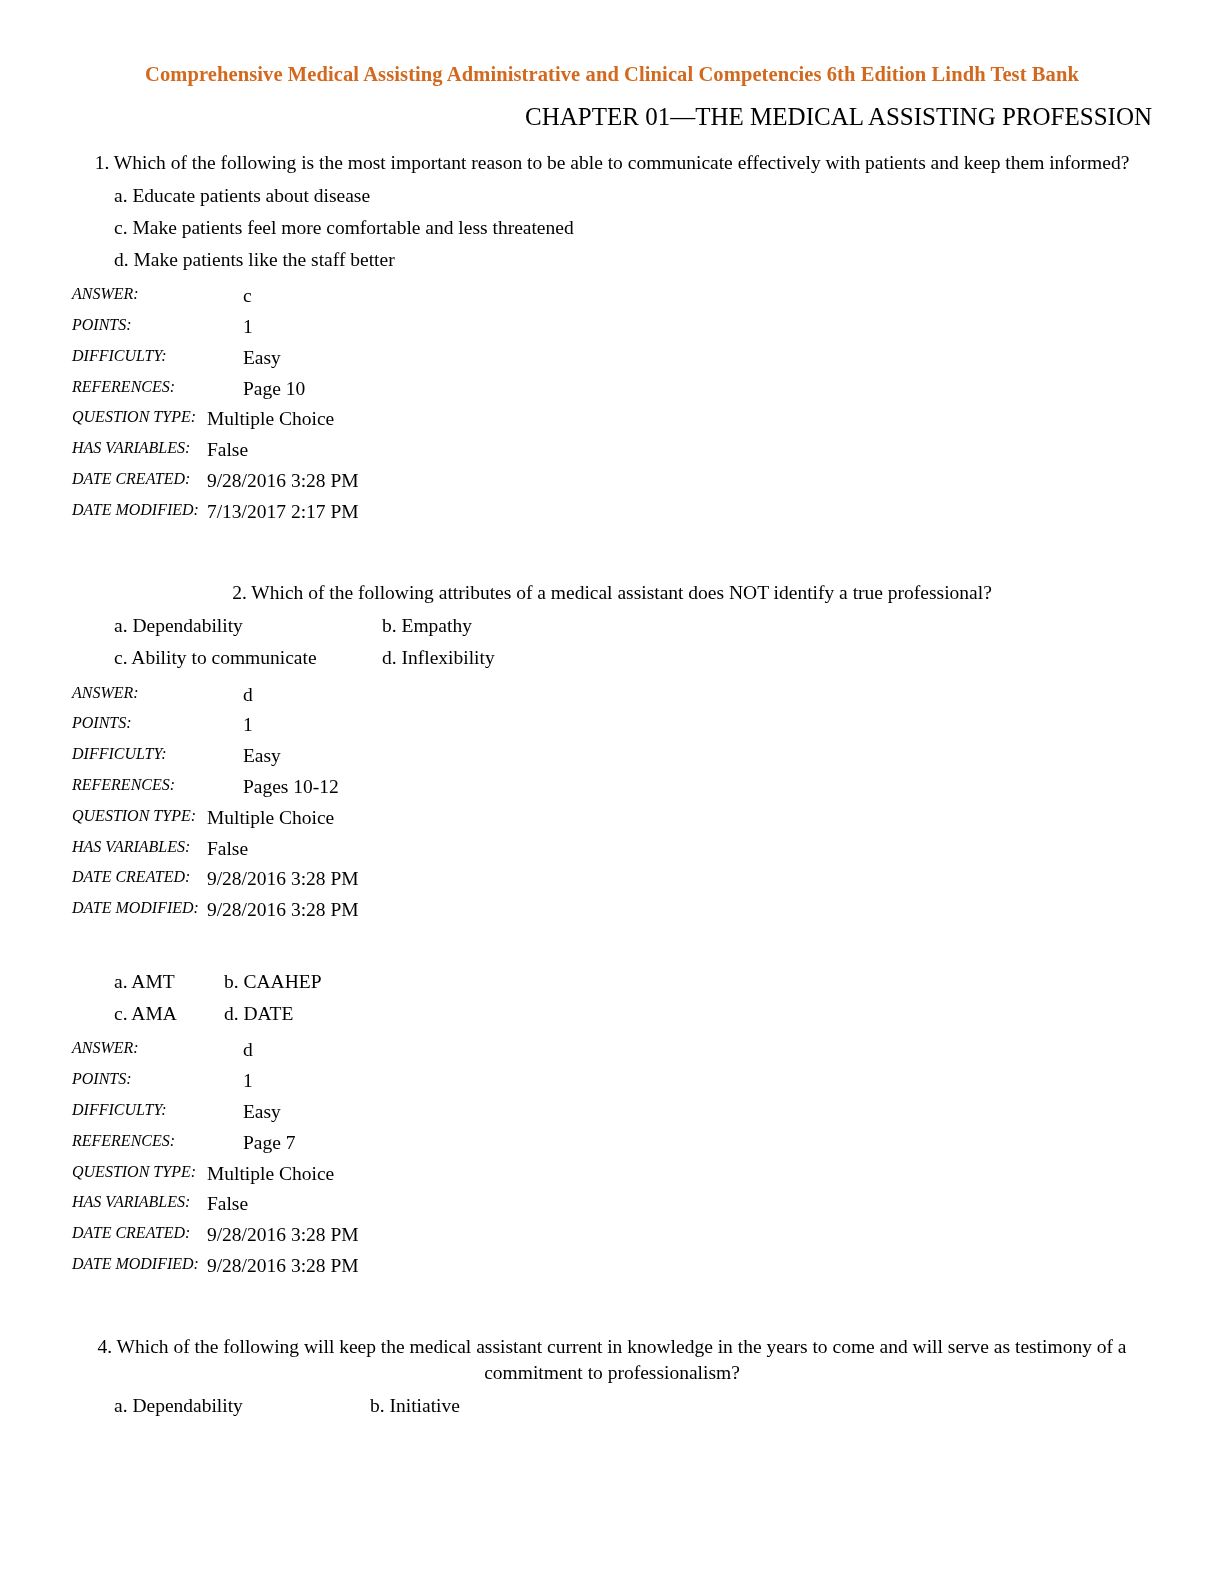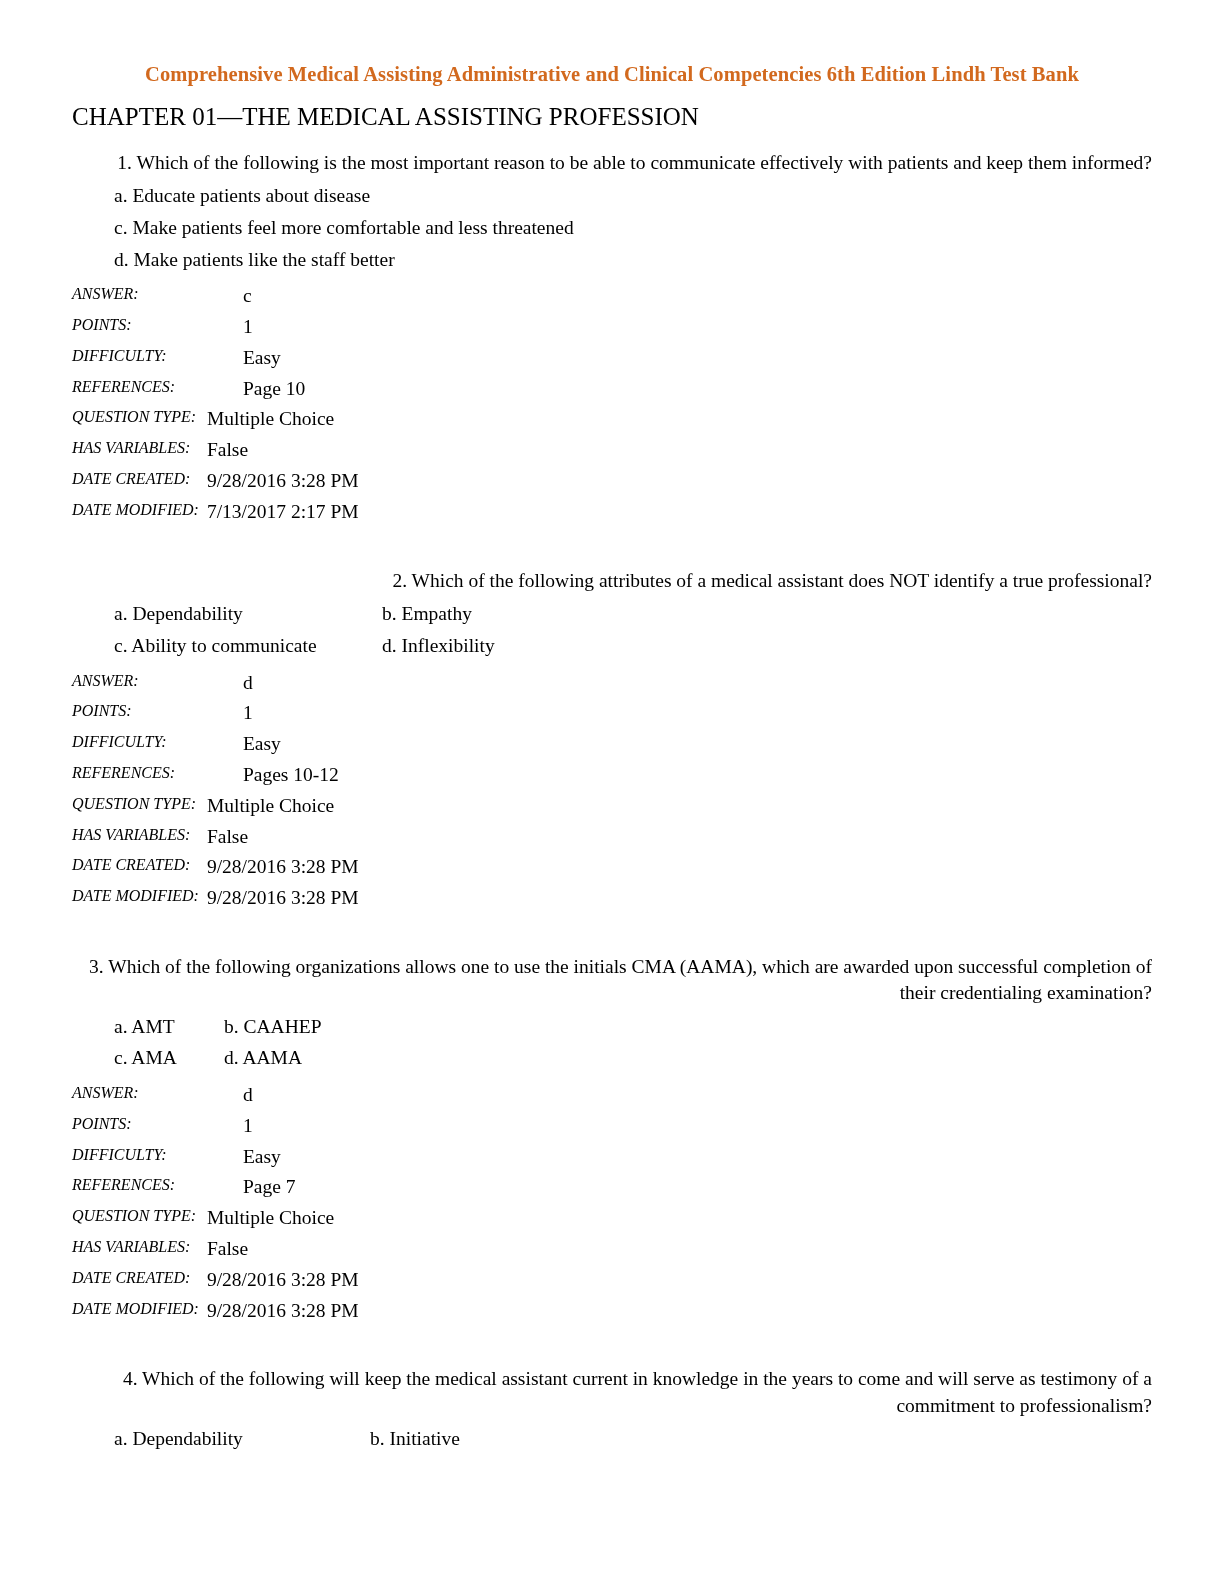--- a/index.html
+++ b/index.html
@@ -28,29 +28,30 @@
     text-align: center;
     letter-spacing: 0.1px;
     margin: 0 0 14px 0;
     line-height: 1.25;
   }
   .chapter-heading {
     font-size: 25px;
     margin: 0 0 18px 0;
     line-height: 1.2;
     font-weight: normal;
+    text-align: right;
   }
   .question-block {
     margin-bottom: 18px;
   }
   .question-text {
     font-size: 19.5px;
     line-height: 1.35;
-    margin: 0 0 4px 0;
-    text-align: right;
+    margin: 12px 0 4px 0;
+    text-align: center;
   }
   .choices {
     margin: 0 0 6px 0;
     padding: 0;
   }
   .choice-row {
     font-size: 19.5px;
     line-height: 1.63;
     padding-left: 42px;
     display: flex;
@@ -190,29 +191,28 @@
         <td class="meta-label">DATE MODIFIED:</td>
         <td class="meta-value">9/28/2016 3:28 PM</td>
       </tr>
     </tbody>
       </table>
   </div>
 
   <div class="gap-after"></div>
 
   <div class="question-block">
-    <p class="question-text">3. Which of the following organizations allows one to use the initials CMA (AAMA), which are awarded upon successful completion of their credentialing examination?</p>
     <div class="choices q3-choices">
       <div class="choice-row">
         <span class="choice-col c-left">a. AMT</span>
         <span class="choice-col">b. CAAHEP</span>
       </div>
       <div class="choice-row">
         <span class="choice-col c-left">c. AMA</span>
-        <span class="choice-col">d. AAMA</span>
+        <span class="choice-col">d. DATE</span>
       </div>
     </div>
     <table class="meta-table">
       <tbody>
           <tr>
         <td class="meta-label">ANSWER:</td>
         <td class="meta-value" style="padding-left:36px">d</td>
       </tr>
       <tr>
         <td class="meta-label">POINTS:</td>

